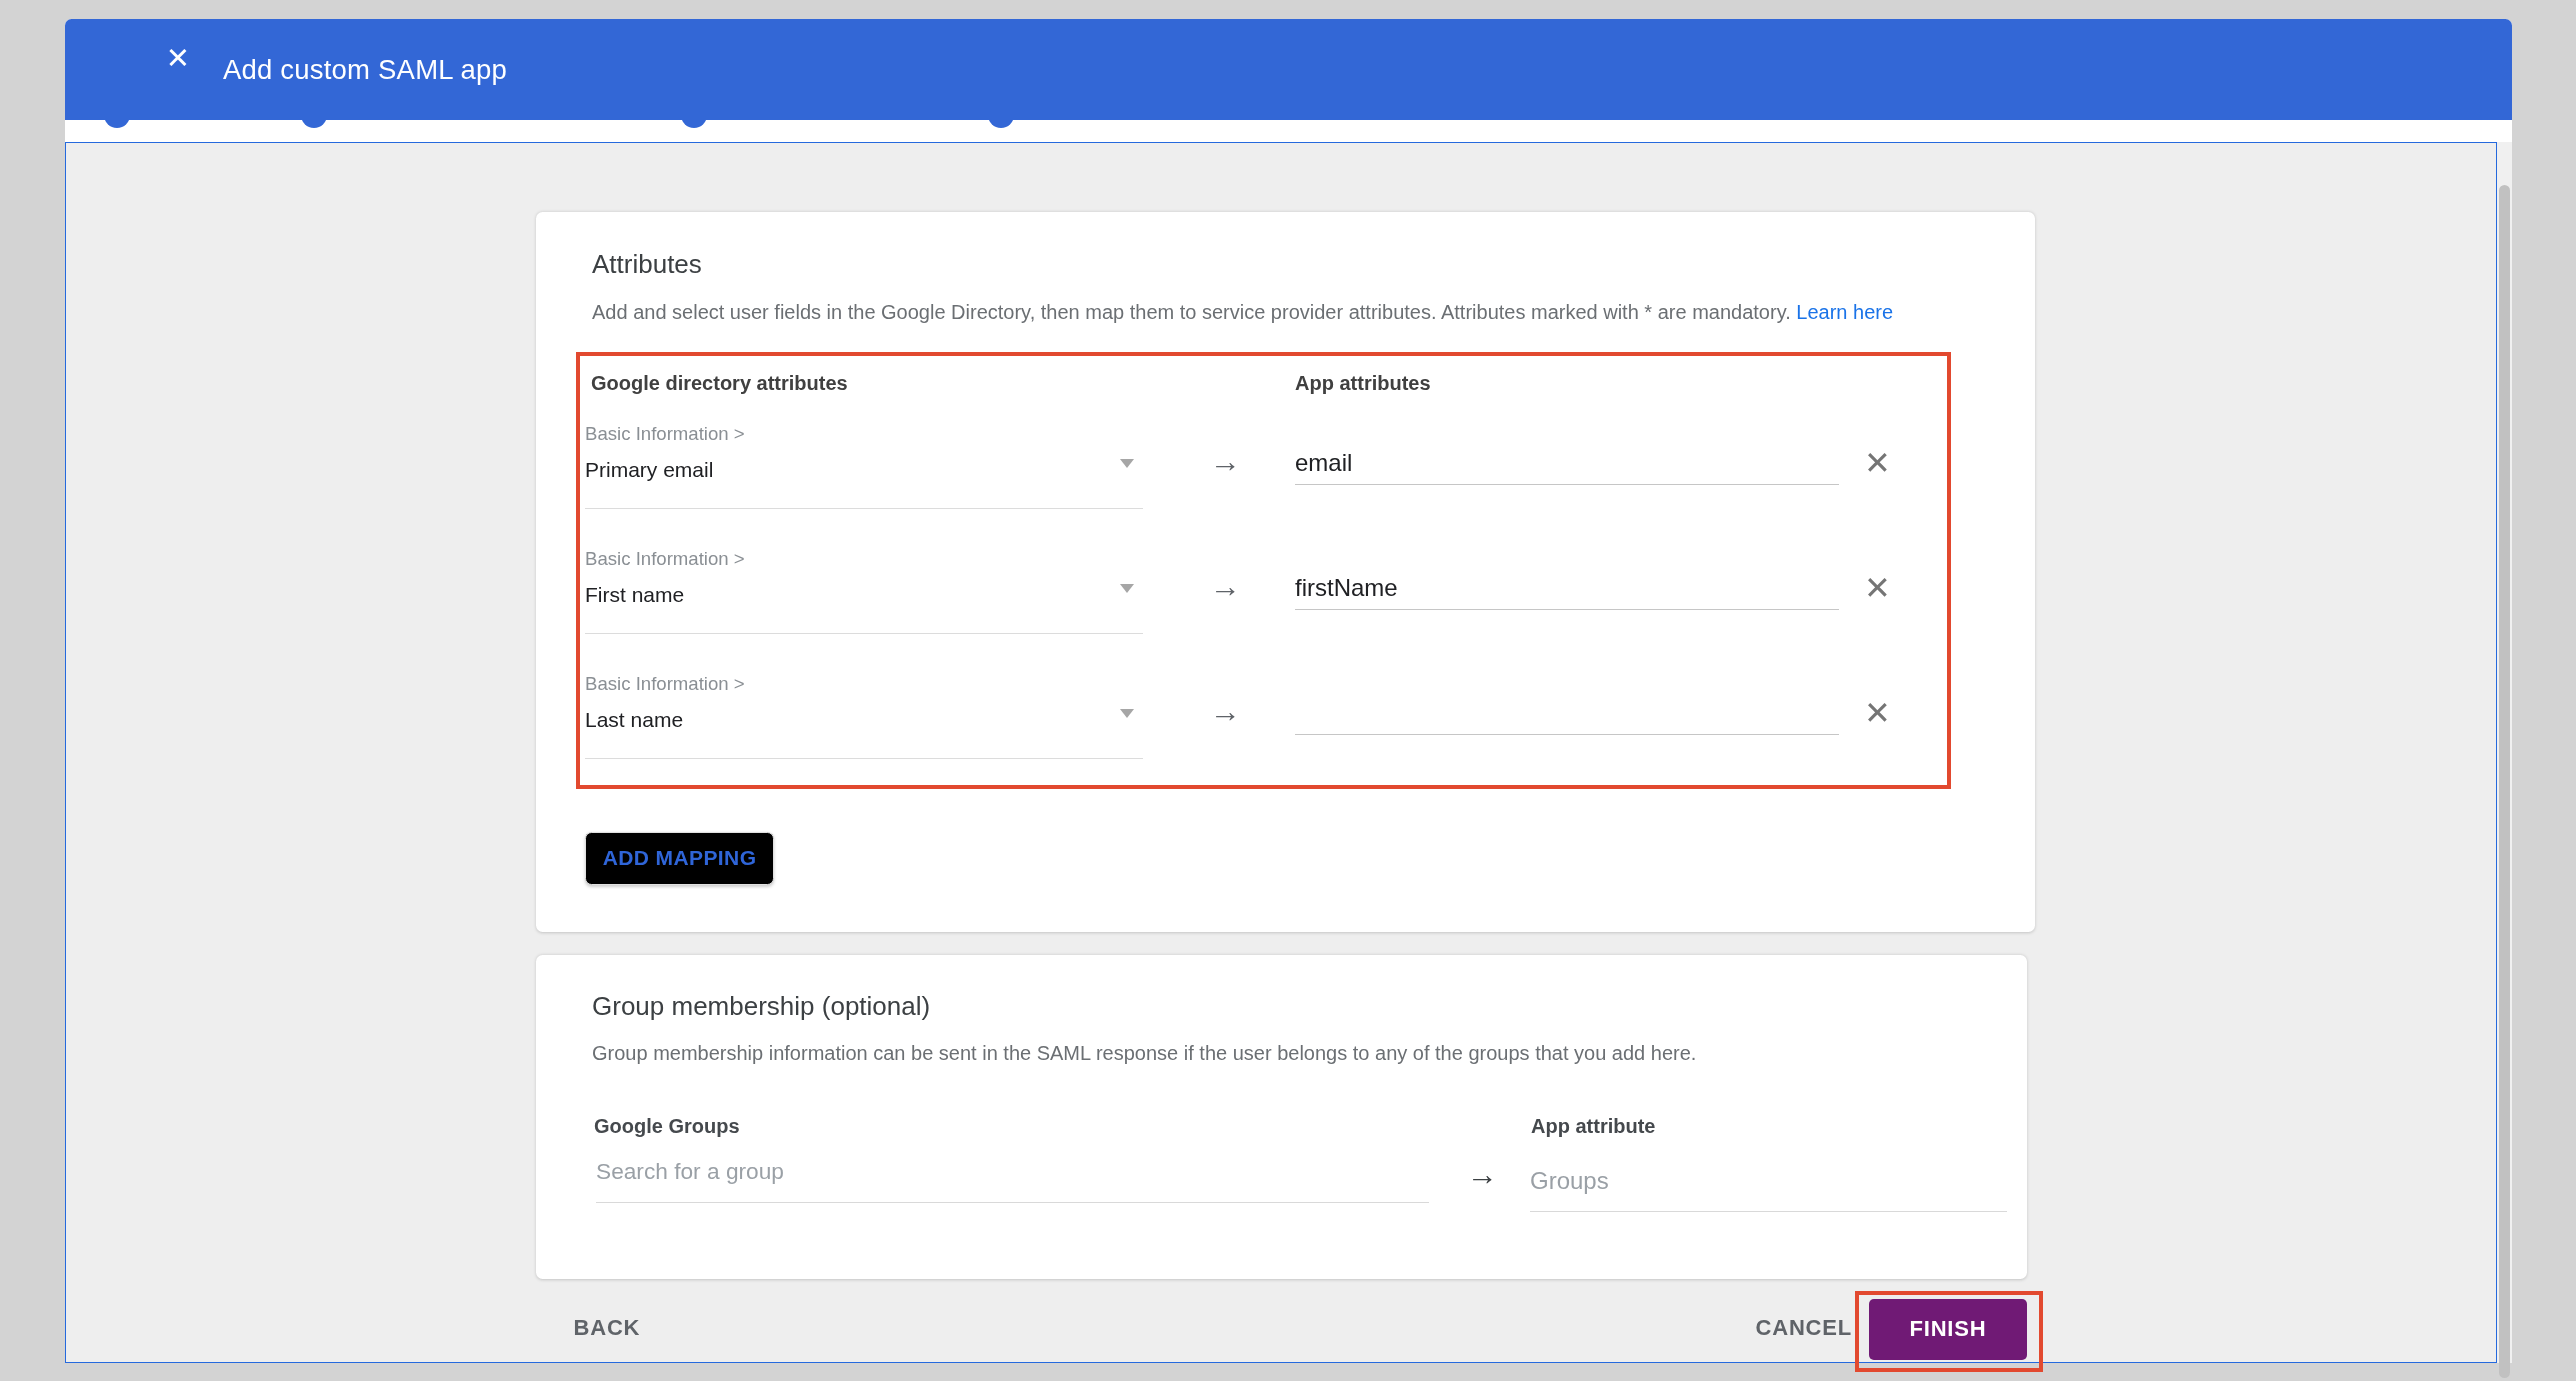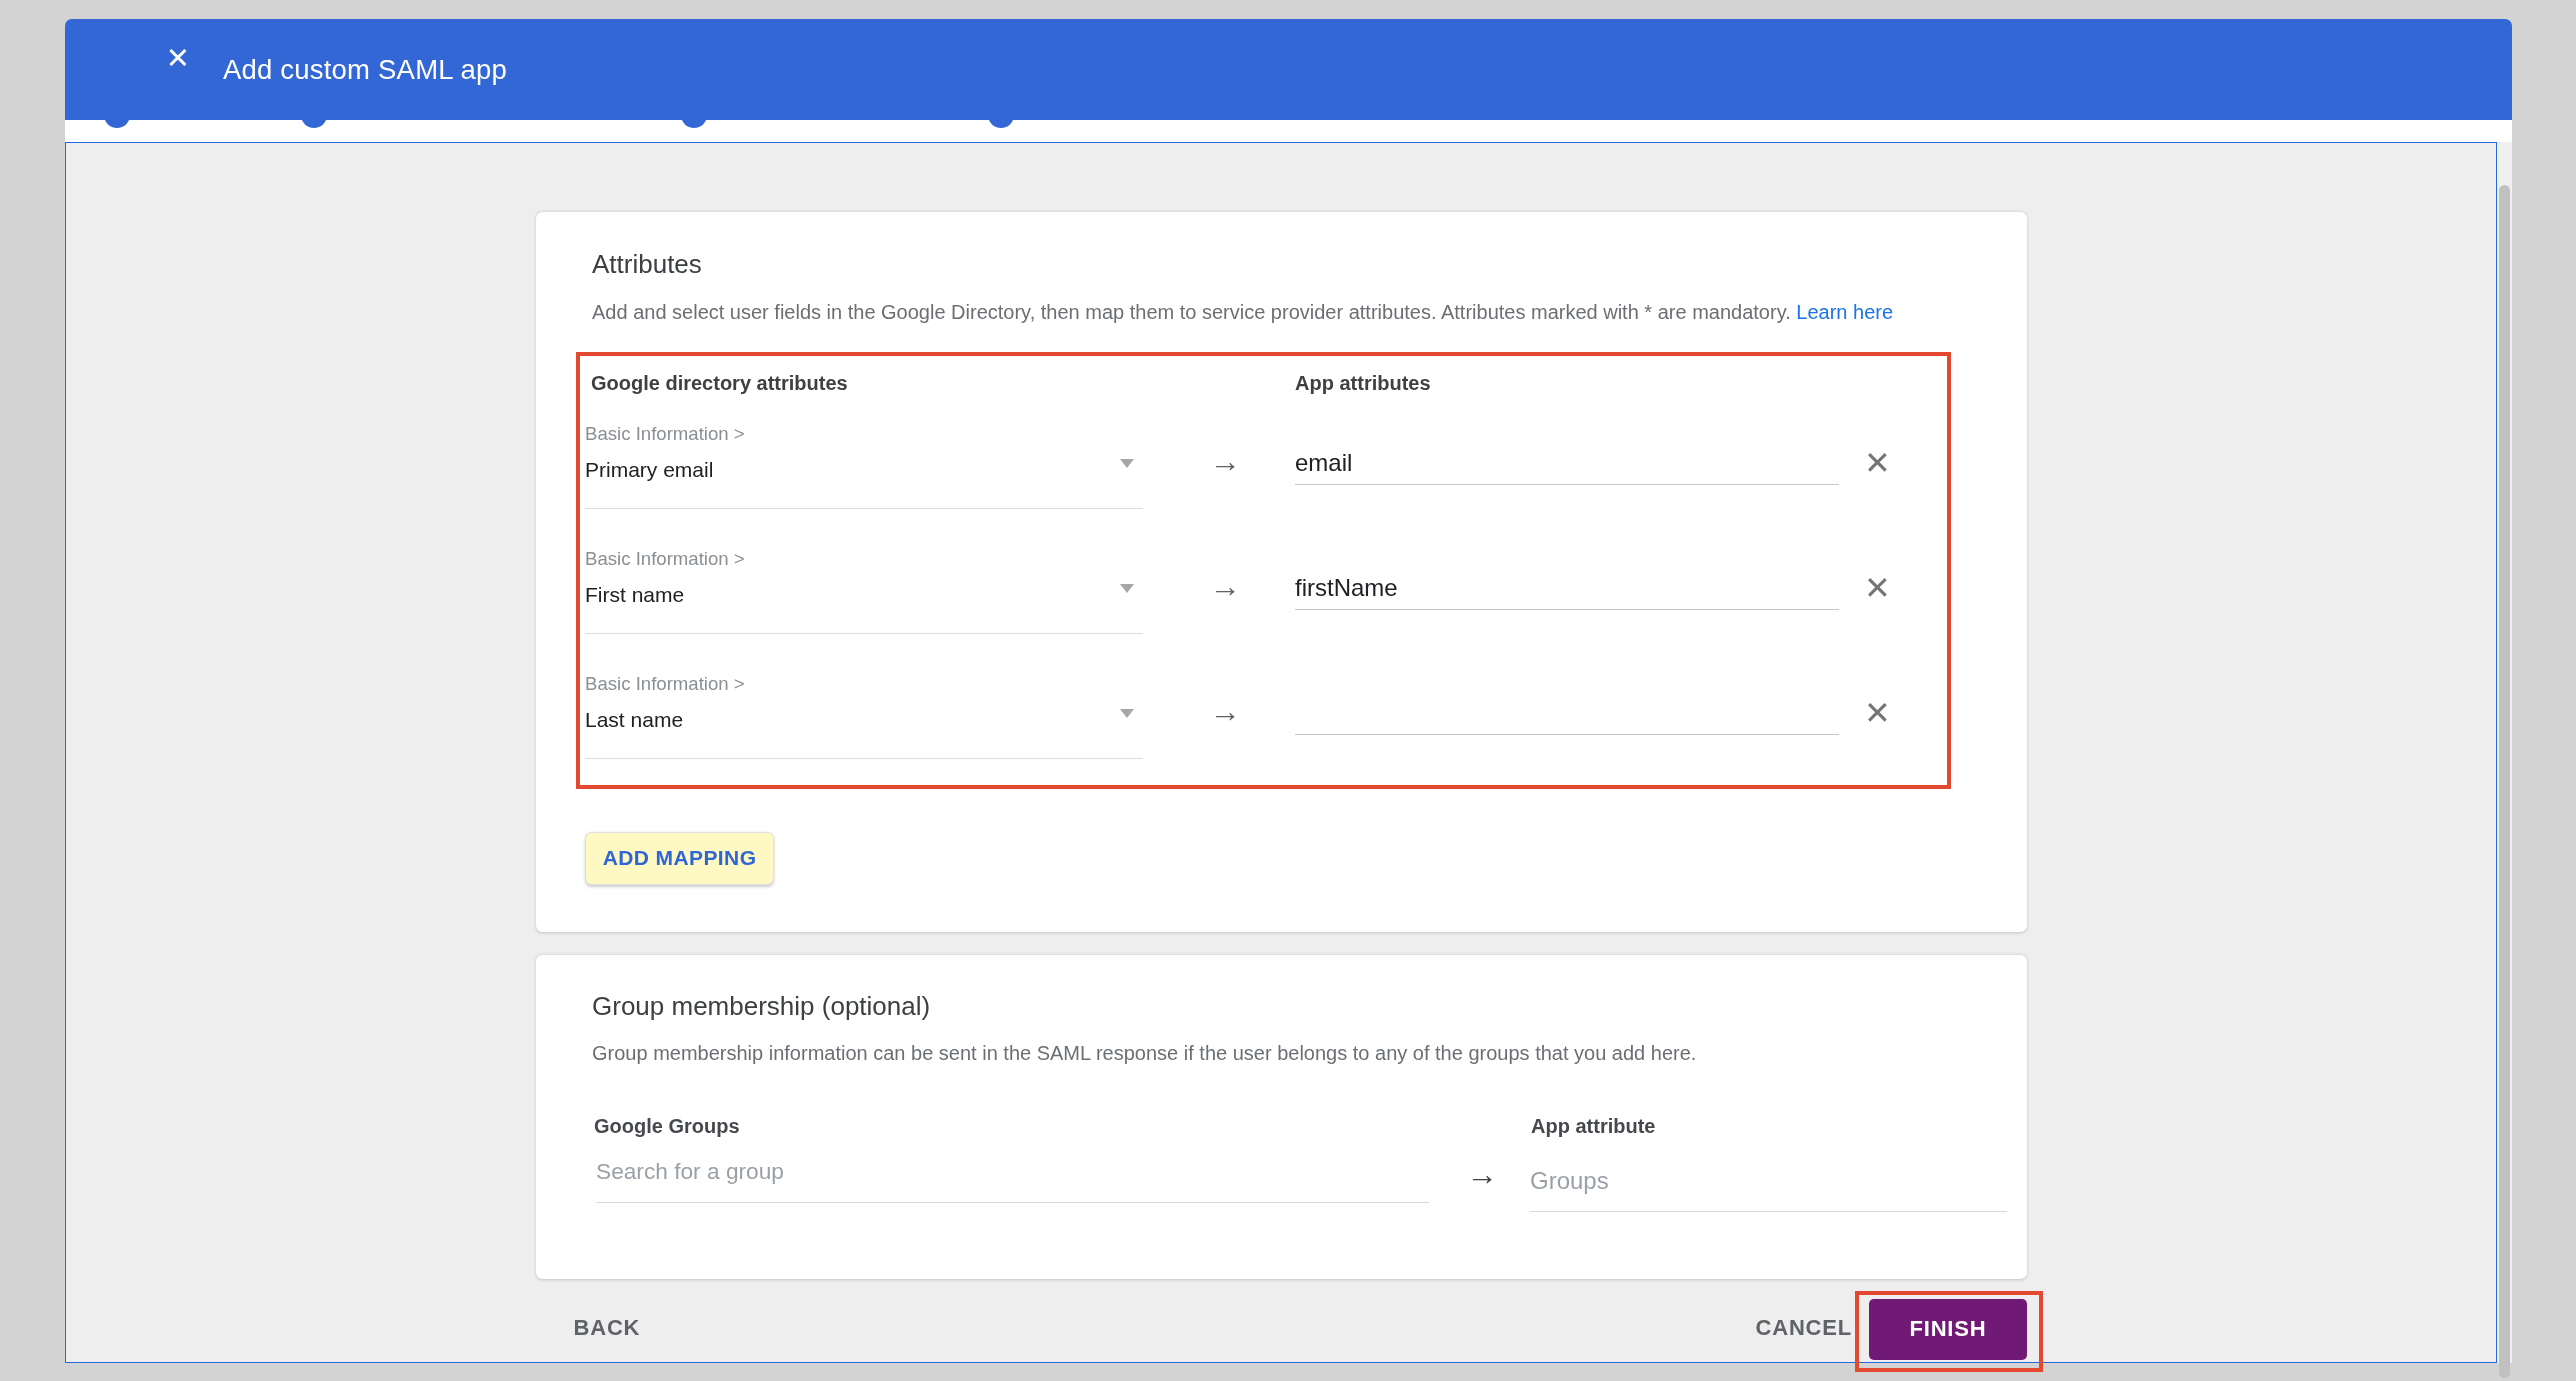--- a/index.html
+++ b/index.html
@@ -14,21 +14,21 @@
   .step-dot{position:absolute;top:83px;width:26px;height:26px;border-radius:50%;background:#3367d6;z-index:1;}
   .dot-0{left:39px}.dot-1{left:236px}.dot-2{left:616px}.dot-3{left:923px}
 
   
   .content{position:absolute;left:0;top:123px;width:2432px;height:1221px;box-sizing:border-box;border:1.6px solid #2569dd;background:#eeeeee;z-index:2;}
   .scroll-track{position:absolute;left:2432px;top:123px;width:14.6px;height:1221px;background:#f0f0f0;z-index:2;}
   .scroll-thumb{position:absolute;left:1.6px;top:43px;width:11.3px;height:1193px;border-radius:5.7px;background:#c1c1c1;}
 
   
   .card{position:absolute;left:471px;width:1491px;background:#ffffff;border-radius:6.5px;box-shadow:0 0.8px 3.2px rgba(0,0,0,.18);z-index:4;}
-  .card-attributes{top:193px;height:720px;}
+  .card-attributes{top:193px;height:720px;padding-left:8px;}
   .card-groups{top:936px;height:324px;}
   .card h2{position:absolute;left:56px;margin:0;font-size:26px;font-weight:normal;color:#3c4043;white-space:nowrap;}
   .card .desc{position:absolute;left:56px;font-size:20px;color:#6b6f73;white-space:nowrap;}
   .link{color:#1a73e8;cursor:pointer;}
 
   
   .annotation{position:absolute;border:4px solid #e2492f;box-sizing:border-box;z-index:9;pointer-events:none;}
   .map-annotation{left:40px;top:140px;width:1375px;height:437px;}
   .col-head{position:absolute;font-size:20px;font-weight:bold;color:#404040;white-space:nowrap;}
   .col-head.left{left:55px;top:160px;}
@@ -39,21 +39,21 @@
   .map-row .category{position:absolute;left:49px;top:1.6px;font-size:18.6px;color:#8a8f94;white-space:nowrap;}
   .map-row .sel-value{position:absolute;left:49px;top:36px;font-size:21px;color:#202124;white-space:nowrap;}
   .map-row .select{position:absolute;left:45px;top:0;width:558px;height:89px;cursor:pointer;}
   .map-row .sel-underline{position:absolute;left:49px;top:86px;width:558px;height:1.6px;background:#dcdcdc;}
   .map-row .caret{position:absolute;left:584px;top:37px;width:0;height:0;border-left:7.3px solid transparent;border-right:7.3px solid transparent;border-top:9.7px solid #a6a6a6;}
   .map-row .arrow{position:absolute;left:665px;top:22.7px;width:49px;font-size:31px;color:#5f6368;text-align:center;}
   .map-row input{position:absolute;left:759px;top:23px;width:544px;height:37px;border:none;outline:none;background:transparent;font-family:"Liberation Sans",sans-serif;font-size:24px;color:#202124;padding:0;}
   .map-row .inp-underline{position:absolute;left:759px;top:62px;width:544px;height:1.6px;background:#c6c6c6;}
   .map-row .remove{position:absolute;left:1319px;top:19.4px;width:45px;height:45px;line-height:45px;text-align:center;font-size:32px;color:#757575;cursor:pointer;}
 
-  .add-mapping{position:absolute;left:49px;top:620px;width:189px;height:53px;background:#fef9c3;border:0.8px solid #e0e0e0;border-radius:6.5px;box-shadow:0 1.6px 3.2px rgba(0,0,0,.2);font-family:"Liberation Sans",sans-serif;font-size:21px;font-weight:bold;letter-spacing:0.4px;color:#2f65d8;cursor:pointer;}
+  .add-mapping{position:absolute;left:49px;top:620px;width:189px;height:53px;background:#000000;border:0.8px solid #e0e0e0;border-radius:6.5px;box-shadow:0 1.6px 3.2px rgba(0,0,0,.2);font-family:"Liberation Sans",sans-serif;font-size:21px;font-weight:bold;letter-spacing:0.4px;color:#2f65d8;cursor:pointer;}
 
   
   .grp-label{position:absolute;top:160px;font-size:20px;font-weight:bold;color:#45494d;white-space:nowrap;}
   .grp-label.left{left:58px;}
   .grp-label.right{left:995px;}
   .grp-search{position:absolute;left:60px;top:194px;width:833px;height:45px;border:none;outline:none;background:transparent;font-family:"Liberation Sans",sans-serif;font-size:22.7px;color:#202124;padding:0;}
   .grp-search::placeholder{color:#9aa0a6;}
   .grp-search-underline{position:absolute;left:60px;top:247px;width:833px;height:1.6px;background:#d9d9d9;}
   .grp-arrow{position:absolute;left:922px;top:202px;width:49px;font-size:31px;color:#3c4043;text-align:center;}
   .grp-app{position:absolute;left:994px;top:204px;width:477px;height:45px;border:none;outline:none;background:transparent;font-family:"Liberation Sans",sans-serif;font-size:24px;color:#202124;padding:0;}

